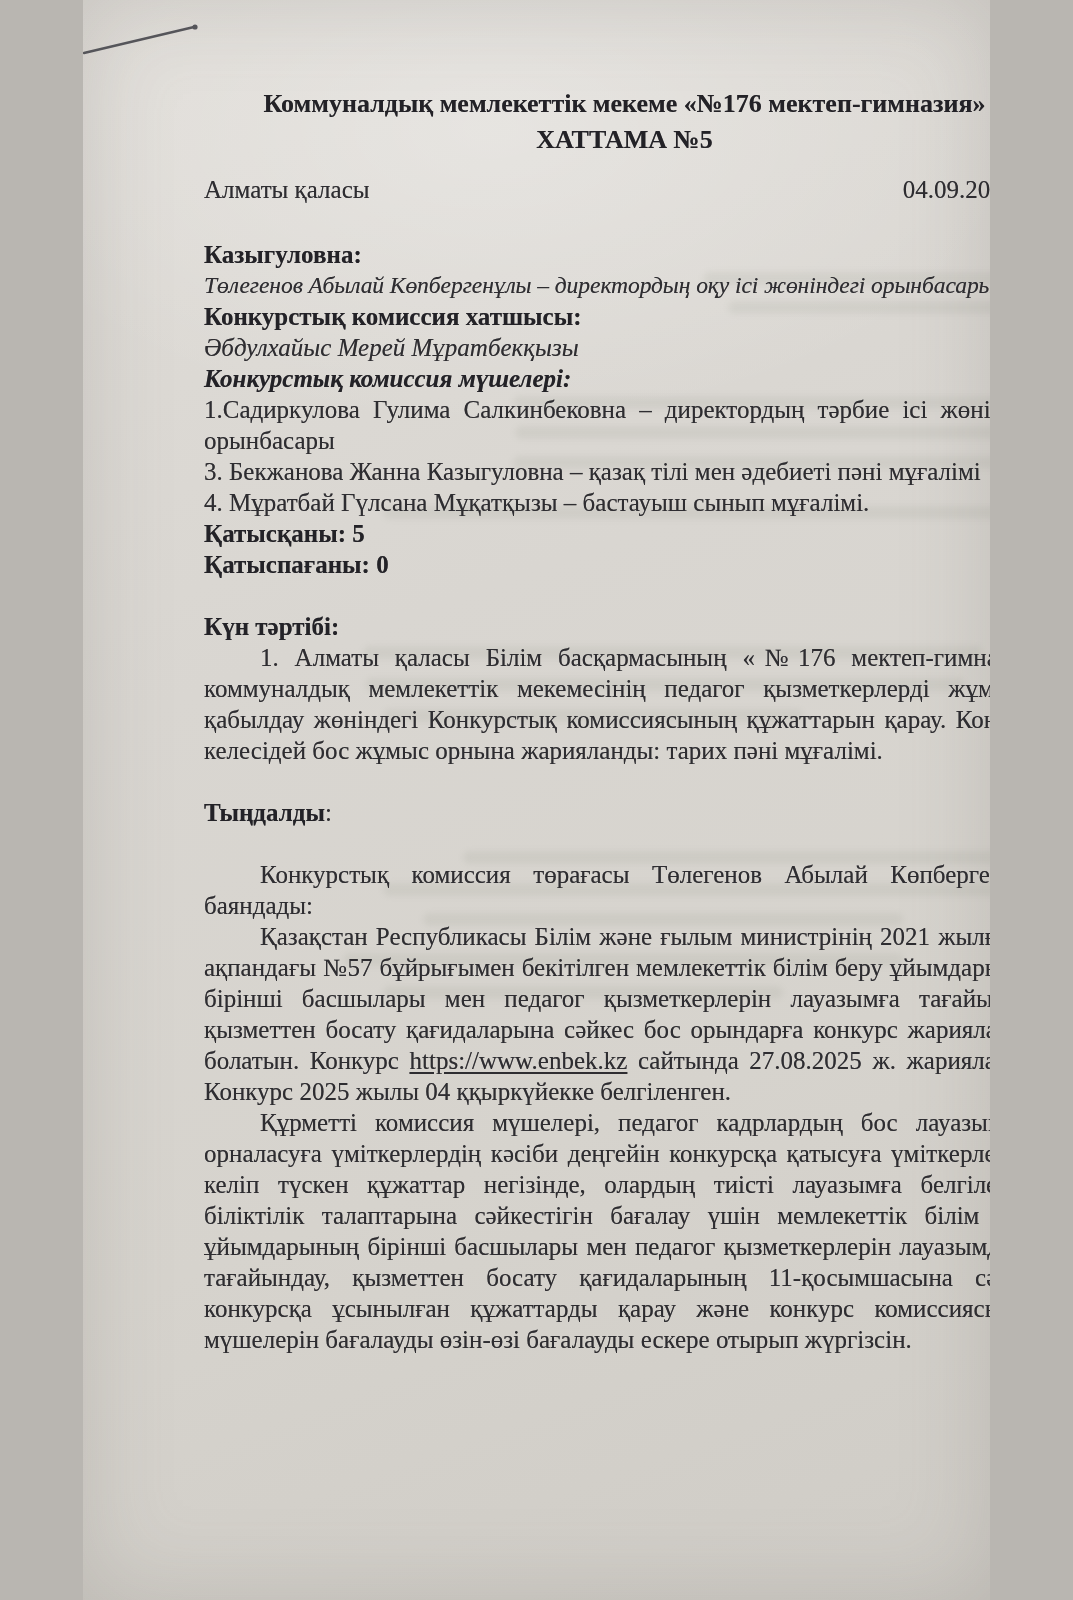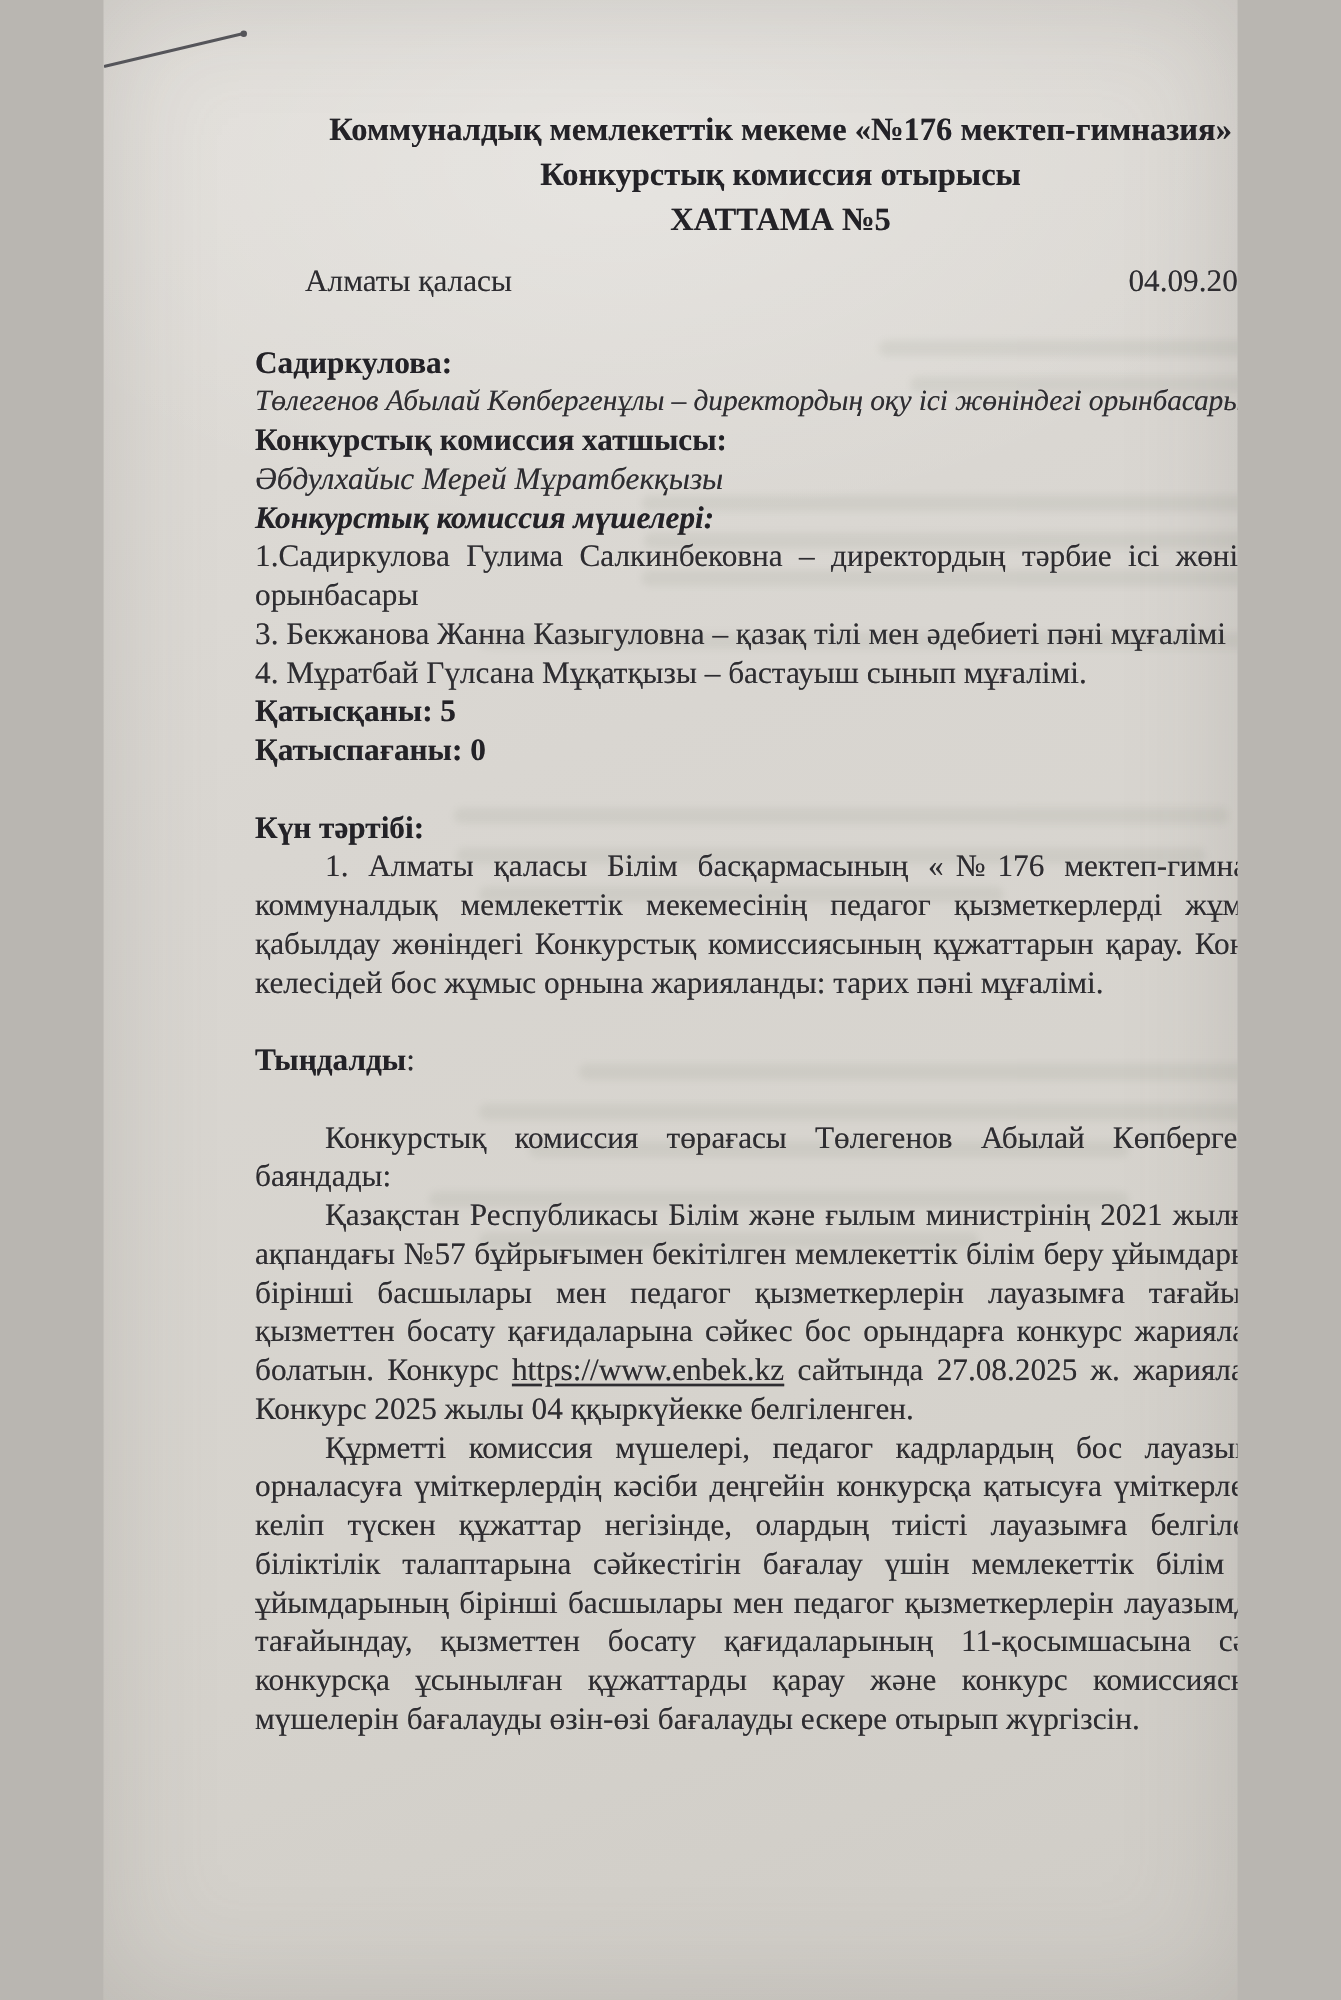--- a/index.html
+++ b/index.html
@@ -26,21 +26,21 @@
     position:absolute;height:13px;border-radius:7px;
     background:#79806f;opacity:.10;filter:blur(3px);
     pointer-events:none;
   }
   .content{
     position:absolute;left:121px;top:86px;width:841px;z-index:2;
     font-size:25px;line-height:31px;
     text-shadow:0 0 .5px rgba(46,45,49,.55);
   }
   .doc-header{text-align:center;font-weight:bold;font-size:26px;line-height:36px;color:#232227;}
-  .meta-row{display:flex;justify-content:space-between;margin-top:16px;margin-left:40px;}
+  .meta-row{display:flex;justify-content:space-between;margin-top:16px;}
   .b{font-weight:bold;color:#232227;}
   .i{font-style:italic;}
   .sec-attendees{margin-top:34px;}
   .sec-commission{margin-top:32px;}
   .fitline{white-space:nowrap;font-size:23.6px;letter-spacing:-.1px;}
   .just{text-align:justify;}
   .center-h{text-align:left;margin-top:31px;}
   .indent{text-indent:56px;}
   p{margin:0;}
   .gap-top{margin-top:31px;}
@@ -75,30 +75,29 @@
   <div class="ghost" style="left:380px;top:851px;width:560px;"></div>
   <div class="ghost" style="left:300px;top:883px;width:620px;"></div>
   <div class="ghost" style="left:340px;top:913px;width:480px;"></div>
   <div class="ghost" style="left:260px;top:953px;width:560px;"></div>
   <div class="ghost" style="left:300px;top:986px;width:400px;"></div>
 
   <div class="content">
 
     <div class="doc-header">
       <p>Коммуналдық мемлекеттік мекеме «№176 мектеп-гимназия»</p>
-      <p>Конкурстық комиссия отырысы</p>
       <p>ХАТТАМА №5</p>
     </div>
 
     <div class="meta-row">
       <span>Алматы қаласы</span>
       <span>04.09.2025 ж.</span>
     </div>
 
-    <p class="b sec-attendees">Садиркулова:</p>
+    <p class="b sec-attendees">Казыгуловна:</p>
 
     <p class="i fitline">Төлегенов Абылай Көпбергенұлы – директордың оқу ісі жөніндегі орынбасары</p>
     <p class="b">Конкурстық комиссия хатшысы:</p>
     <p class="i">Әбдулхайыс Мерей Мұратбекқызы</p>
     <p class="b i">Конкурстық комиссия мүшелері:</p>
 
     <p class="just">1.Садиркулова Гулима Салкинбековна – директордың тәрбие ісі жөніндегі орынбасары</p>
     <p>3. Бекжанова Жанна Казыгуловна – қазақ тілі мен әдебиеті пәні мұғалімі</p>
     <p>4. Мұратбай Гүлсана Мұқатқызы – бастауыш сынып мұғалімі.</p>
 

